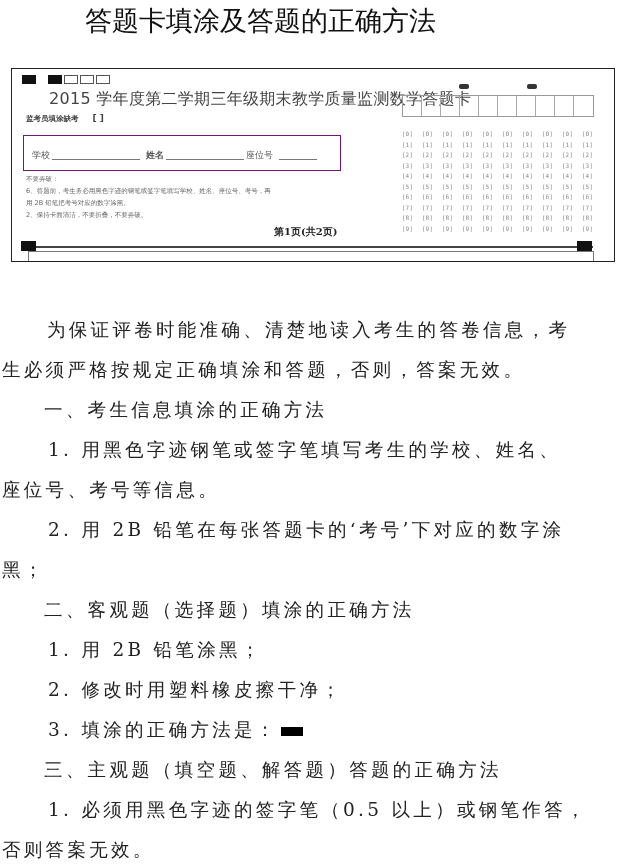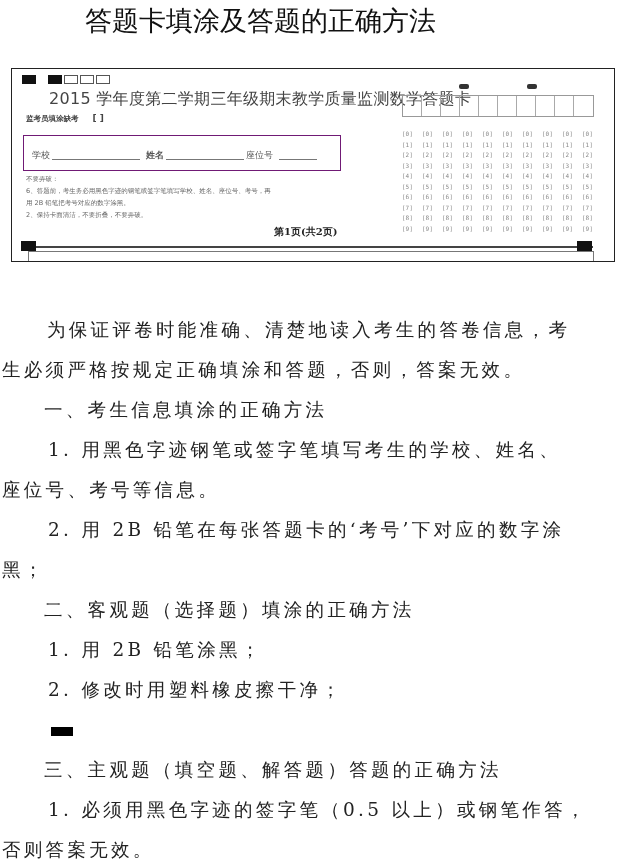--- a/index.html
+++ b/index.html
@@ -209,17 +209,17 @@
 <div class="para" style="top:358px; left:2px;">生必须严格按规定正确填涂和答题，否则，答案无效。</div>
 <div class="para" style="top:398px; left:44px;">一、考生信息填涂的正确方法</div>
 <div class="para" style="top:438px; left:48px;">1. 用黑色字迹钢笔或签字笔填写考生的学校、姓名、</div>
 <div class="para" style="top:478px; left:2px;">座位号、考号等信息。</div>
 <div class="para" style="top:518px; left:48px;">2. 用 2B 铅笔在每张答题卡的‘考号’下对应的数字涂</div>
 <div class="para" style="top:558px; left:2px;">黑；</div>
 <div class="para" style="top:598px; left:44px;">二、客观题（选择题）填涂的正确方法</div>
 <div class="para" style="top:638px; left:48px;">1. 用 2B 铅笔涂黑；</div>
 <div class="para" style="top:678px; left:48px;">2. 修改时用塑料橡皮擦干净；</div>
 <div class="para" style="top:718px; left:48px;">
-  <span class="fill-sample"></span>
+  <span>3. 填涂的正确方法是：</span><span class="fill-sample"></span>
 </div>
 <div class="para" style="top:758px; left:44px;">三、主观题（填空题、解答题）答题的正确方法</div>
 <div class="para" style="top:798px; left:48px;">1. 必须用黑色字迹的签字笔（0.5 以上）或钢笔作答，</div>
 <div class="para" style="top:838px; left:2px;">否则答案无效。</div>
 
 </body></html>

